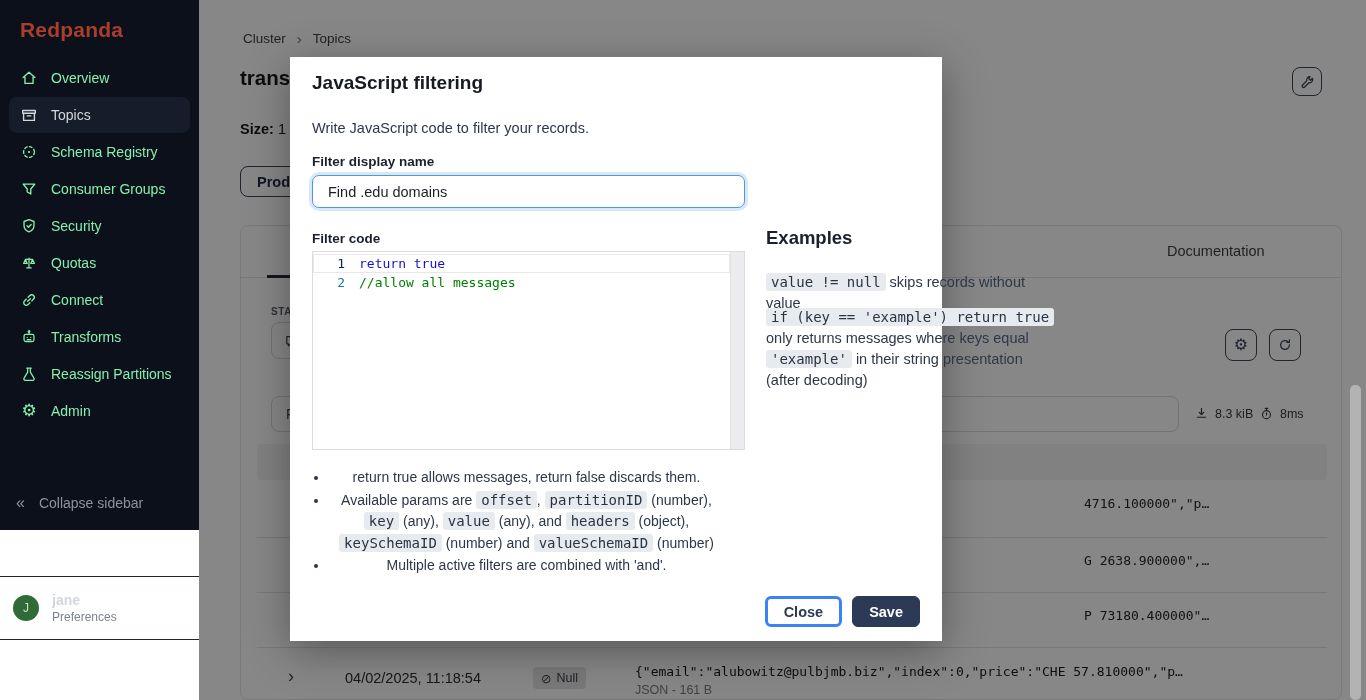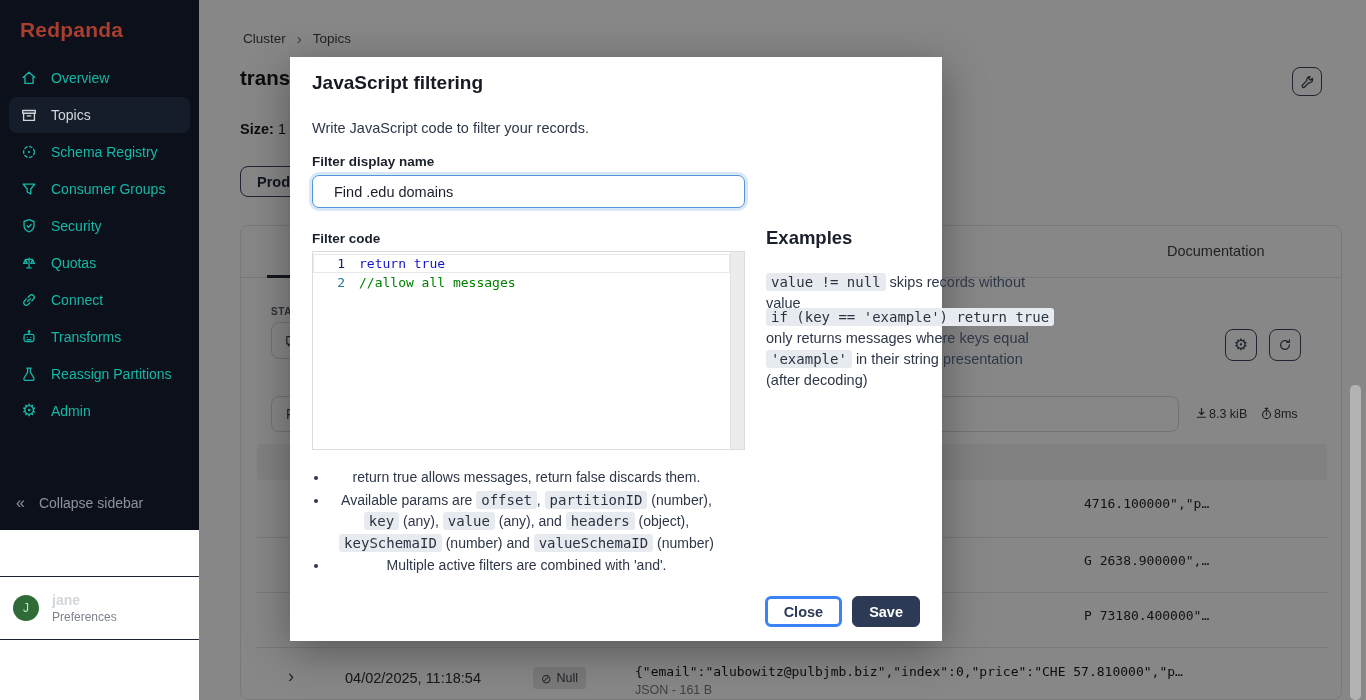--- a/index.html
+++ b/index.html
@@ -5,21 +5,21 @@
   * { margin:0; padding:0; box-sizing:border-box; }
   html,body { width:1366px; height:700px; }
   body { font-family:"Liberation Sans", sans-serif; background:#fff; }
   .app { position:relative; width:1366px; height:700px; overflow:hidden; background:#fff; }
 
   
   .sidebar { position:absolute; left:0; top:0; width:199px; height:530px; background:#0b101b; z-index:10; }
   .logo { padding:18px 20px 16px 20px; font-size:21px; font-weight:700; color:#a93e2e; letter-spacing:.2px; }
   .nav { padding:2px 9px 0 9px; }
   .nav-item { display:flex; align-items:center; gap:13px; height:36px; padding:0 11px; margin-bottom:1px;
-              border-radius:8px; color:#14b8a6; font-size:14px; cursor:pointer; }
+              border-radius:8px; color:#86efac; font-size:14px; cursor:pointer; }
   .nav-item.active { background:#161d2a; color:#d3d7dc; }
   .nav-ic { width:18px; height:18px; display:inline-flex; align-items:center; justify-content:center; flex:none; }
   .nav-ic svg { width:18px; height:18px; }
   .gear-glyph { font-size:17px; line-height:18px; }
   .user-box { position:absolute; left:0; top:576px; width:199px; height:64px; border-top:1px solid #1c2332;
               border-bottom:1px solid #1c2332; display:flex; align-items:center; gap:13px; padding:0 13px; cursor:pointer; }
   .avatar { width:26px; height:26px; border-radius:50%; background:#2e6b36; color:#d5ddd4; font-size:12px;
             display:flex; align-items:center; justify-content:center; flex:none; }
   .user-name { font-size:14px; color:#d3d7dc; font-weight:600; }
   .user-pref { font-size:12px; color:#7c828c; margin-top:2px; }
@@ -51,21 +51,21 @@
   .tab-doc { position:absolute; left:926px; top:17px; font-size:14.5px; color:#3f3f46; cursor:pointer; }
   .start-label { position:absolute; left:30px; top:80px; font-size:10px; letter-spacing:.6px; font-weight:700;
                  color:#565b66; }
   .offset-select { position:absolute; left:30px; top:96px; width:170px; height:37px; border:1px solid #d9dadd;
                    border-radius:8px; display:flex; align-items:center; padding-left:12px; color:#3a4658; cursor:pointer; }
   .icon-btn { position:absolute; width:32px; height:32px; border:1px solid #39455c; border-radius:8px;
               display:flex; align-items:center; justify-content:center; color:#39455c; cursor:pointer; background:transparent; }
   .filter-input { position:absolute; left:30px; top:170px; width:908px; height:36px; border:1px solid #d9dadd;
                   border-radius:8px; font-size:14px; color:#3f4754; padding-left:14px;
                   font-family:"Liberation Sans",sans-serif; background:#fff; }
-  .stat { position:absolute; display:flex; align-items:center; font-size:12.5px; color:#35393f; }
+  .stat { position:absolute; display:flex; align-items:center; gap:6px; font-size:12.5px; color:#35393f; }
   .tbl-header { position:absolute; left:16px; top:218px; width:1070px; height:36px; background:#f4f4f5; border-radius:4px; }
   .row-border { position:absolute; left:16px; width:1070px; height:1px; background:#e4e4e7; }
   .row-frag { position:absolute; font-family:"DejaVu Sans Mono",monospace; font-size:13px; color:#27272a; white-space:pre; }
   .row-chevron { position:absolute; left:47px; top:440px; font-size:18px; color:#3f4754; cursor:pointer; }
   .row-date { position:absolute; left:104px; top:444px; font-size:14.5px; color:#2b2e33; }
   .null-badge { position:absolute; left:292px; top:441px; height:22px; background:#e4e4e7; border-radius:4px;
                 display:inline-flex; align-items:center; gap:5px; padding:0 8px; font-size:12.5px; color:#3f434b; }
   .row-json { position:absolute; left:394px; top:438px; font-family:"DejaVu Sans Mono",monospace; font-size:13px;
               color:#18181b; white-space:pre; }
   .row-meta { position:absolute; left:394px; top:457px; font-size:12.5px; color:#767b82; }
@@ -76,21 +76,21 @@
                   border-radius:5px; z-index:60; }
 
   
   .modal { position:absolute; left:290px; top:57px; width:652px; height:584px; background:#fff; border-radius:0;
            box-shadow:0 10px 40px rgba(0,0,0,.35); z-index:100; }
   .m-title { position:absolute; left:22px; top:15px; font-size:19px; font-weight:700; color:#171923; }
   .m-desc { position:absolute; left:22px; top:63px; font-size:14.5px; color:#2d3748; }
   .m-label { position:absolute; font-size:13.5px; font-weight:600; color:#1a202c; }
   .name-input { position:absolute; left:22px; top:118px; width:433px; height:33px; border:1.5px solid #5395dc;
                 border-radius:7px; box-shadow:0 0 0 3px rgba(83,149,220,.22); font-size:14.5px; color:#1a1f29;
-                padding-left:21px; font-family:"Liberation Sans",sans-serif; outline:none; }
+                padding-left:15px; font-family:"Liberation Sans",sans-serif; outline:none; }
   .editor { position:absolute; left:22px; top:194px; width:433px; height:199px; border:1px solid #dcdcdf;
             background:#fff; overflow:hidden; font-family:"DejaVu Sans Mono",monospace; font-size:13px; }
   .ed-scroll { position:absolute; right:0; top:0; width:14px; height:100%; background:#ececee; border-left:1px solid #e2e2e5; }
   .ed-line { position:relative; display:flex; height:19px; line-height:19px; margin-right:14px; }
   .ed-line.current { box-shadow:inset 0 0 0 1px #e8e8e8; }
   .ed-lines { padding-top:2px; }
   .ed-num { width:46px; text-align:right; padding-right:14px; color:#237893; flex:none; }
   .ed-num.active { color:#0b216f; }
   .tok-kw { color:#1414cc; white-space:pre; }
   .tok-comment { color:#008000; white-space:pre; }

